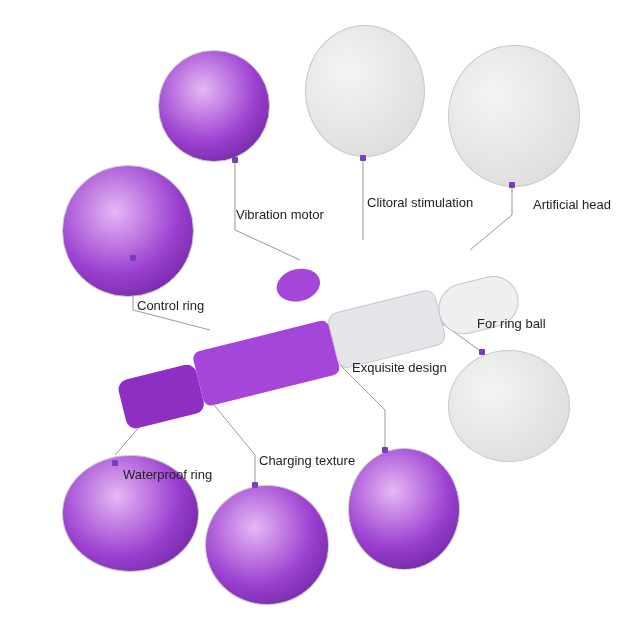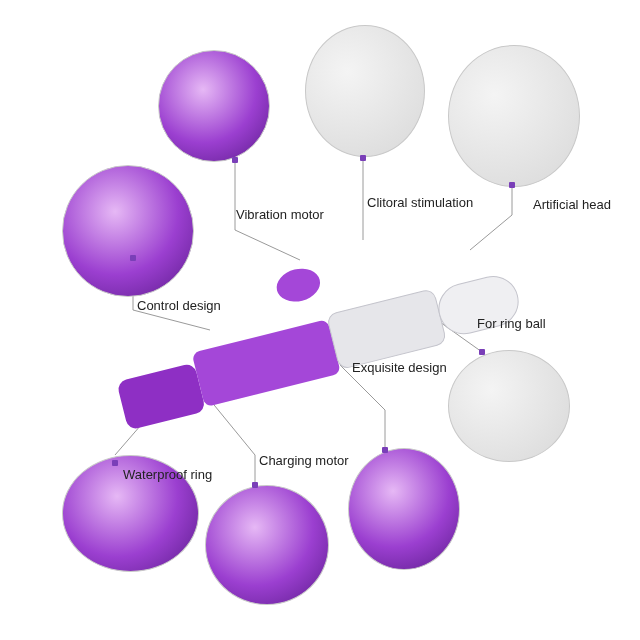--- a/index.html
+++ b/index.html
@@ -53,17 +53,17 @@
 <div class="dot" style="left:509px; top:182px;"></div>
 <div class="dot" style="left:130px; top:255px;"></div>
 <div class="dot" style="left:479px; top:349px;"></div>
 <div class="dot" style="left:382px; top:447px;"></div>
 <div class="dot" style="left:112px; top:460px;"></div>
 <div class="dot" style="left:252px; top:482px;"></div>
 
 <div class="label" style="left:236px; top:207px;">Vibration motor</div>
 <div class="label" style="left:367px; top:195px;">Clitoral stimulation</div>
 <div class="label" style="left:533px; top:197px;">Artificial head</div>
-<div class="label" style="left:137px; top:298px;">Control design</div>
+<div class="label" style="left:137px; top:298px;">Control ring</div>
 <div class="label" style="left:477px; top:316px;">For ring ball</div>
 <div class="label" style="left:352px; top:360px;">Exquisite design</div>
 <div class="label" style="left:123px; top:436px;margin-top:31px;">Waterproof ring</div>
-<div class="label" style="left:259px; top:453px;">Charging motor</div>
+<div class="label" style="left:259px; top:453px;">Charging texture</div>
 
 </body></html>

